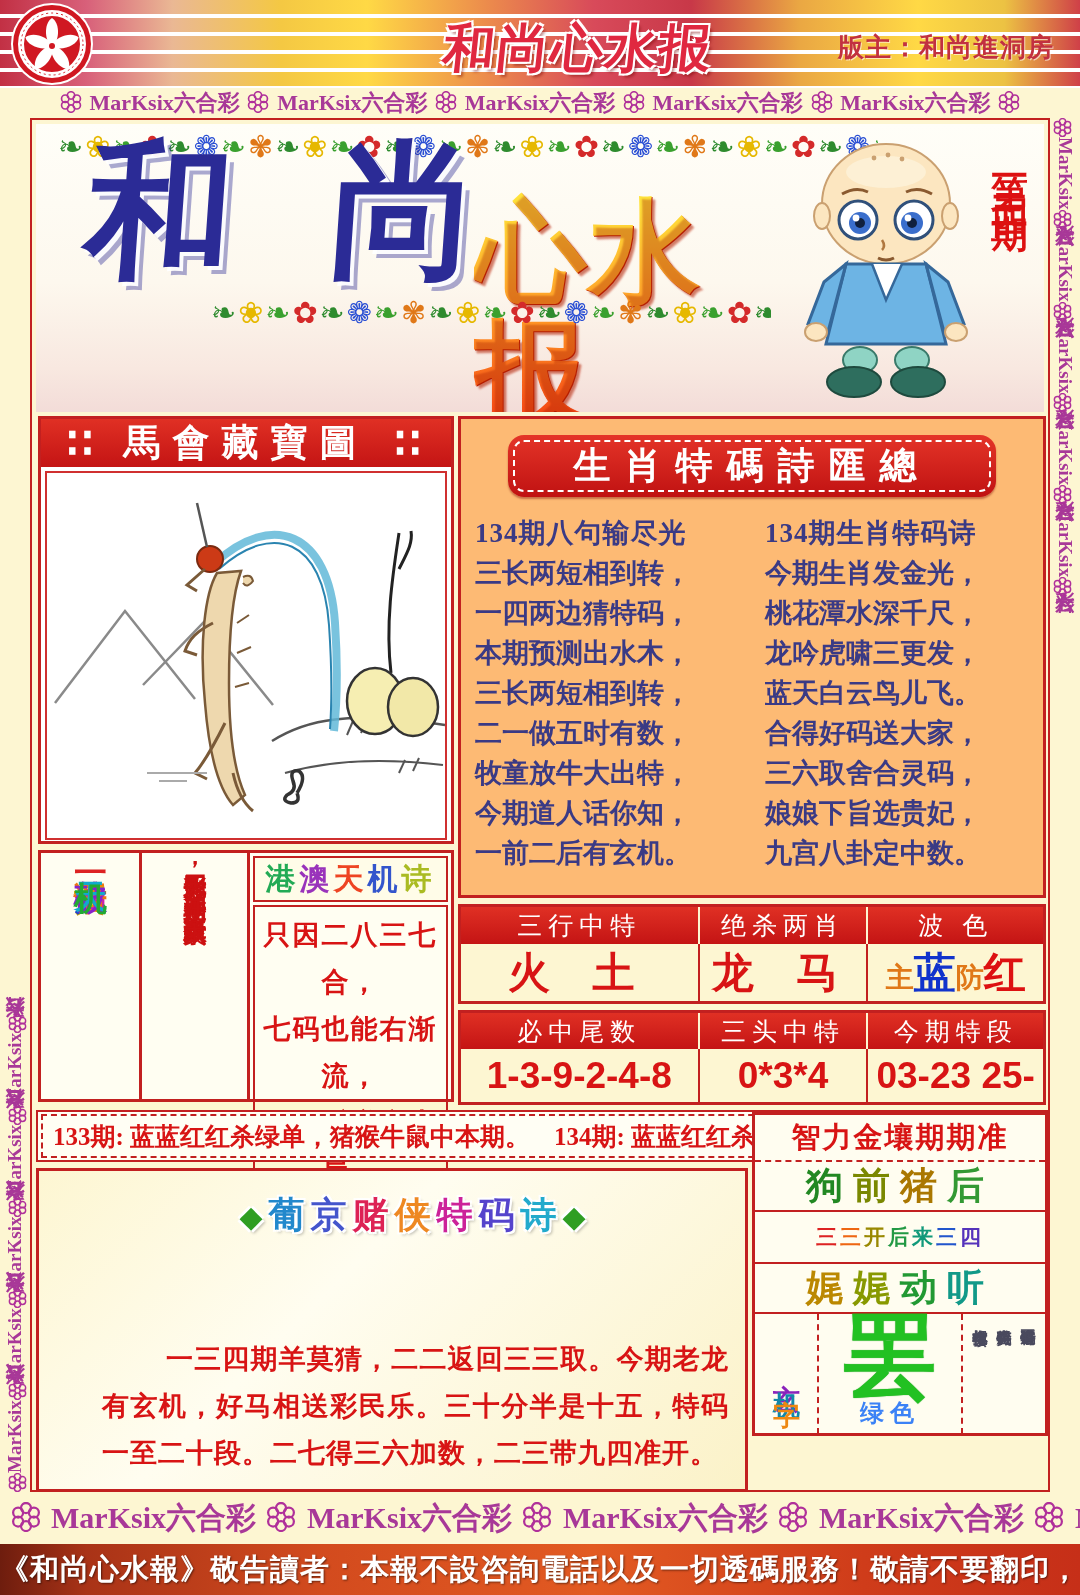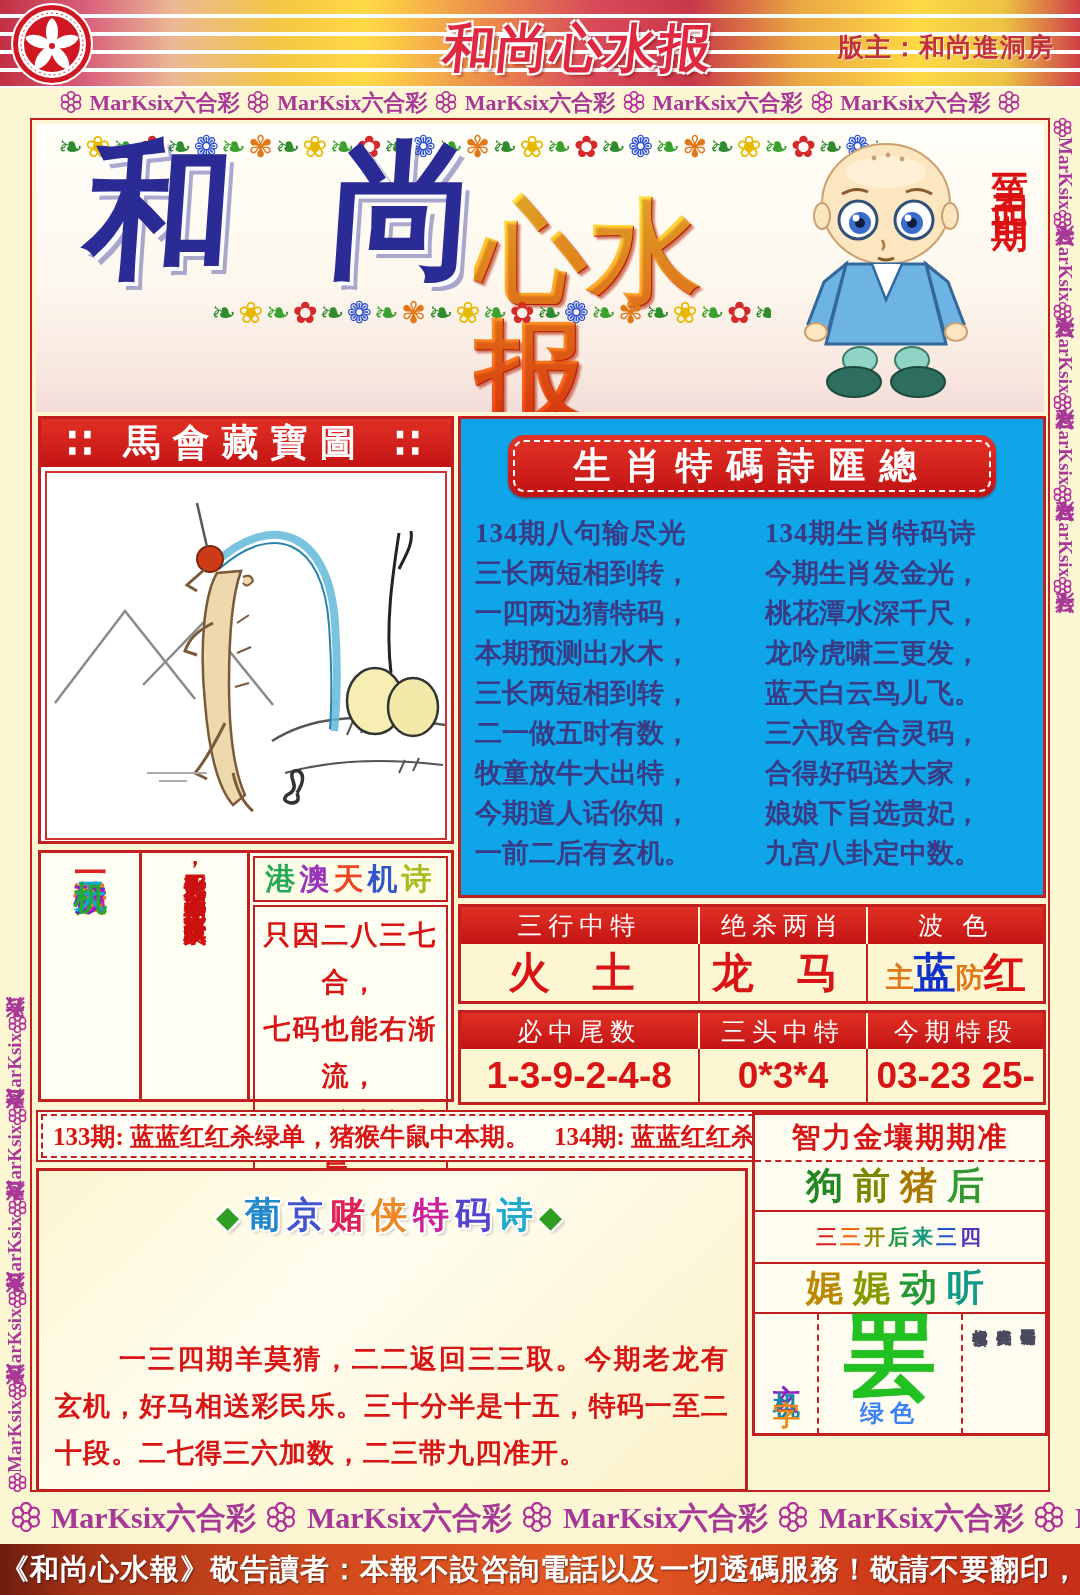--- a/index.html
+++ b/index.html
@@ -77,21 +77,21 @@
   #qicai-col .vtext{writing-mode:vertical-rl;text-orientation:upright;height:238px;
     font-family:"Liberation Serif","DejaVu Serif",serif;font-weight:bold;font-size:23px;color:#cc1111;line-height:34px;}
   #gangao-col{flex:1;display:flex;flex-direction:column;}
   #gangao-title{margin:3px 3px 0 3px;border:2px solid #c22020;text-align:center;
     font-family:"Liberation Serif","DejaVu Serif",serif;font-weight:900;font-size:30px;line-height:42px;letter-spacing:4px;background:#fffce8;}
   #gangao-body{flex:1;margin:3px;border:2px solid #c22020;padding-top:5px;
     font-family:"Liberation Serif","DejaVu Serif",serif;font-weight:900;font-size:27px;color:#d81414;
     text-align:center;line-height:47px;letter-spacing:2px;}
 
   
-  #zodiac{left:426px;top:296px;width:588px;height:482px;border:3px solid #c22020;box-sizing:border-box;background:#0ea5e9;}
+  #zodiac{left:426px;top:296px;width:588px;height:482px;border:3px solid #c22020;box-sizing:border-box;background:#fdba74;}
   #zodiac-pill{margin:16px auto 0 auto;width:488px;height:62px;background:linear-gradient(180deg,#e43428,#c01212);
     border-radius:16px;box-shadow:0 2px 2px rgba(120,0,0,.4);position:relative;}
   #zodiac-pill .dotted{position:absolute;left:5px;top:5px;right:5px;bottom:5px;border:2px dashed #fff;border-radius:11px;}
   #zodiac-pill .txt{position:relative;text-align:center;color:#fff;font-family:"Liberation Serif","DejaVu Serif",serif;
     font-weight:900;font-size:37px;line-height:62px;letter-spacing:14px;}
   #zodiac-cols{display:flex;padding:16px 14px 0 10px;align-items:flex-end;}
   .poemcol{flex:1;font-family:"Liberation Serif","DejaVu Serif",serif;font-weight:bold;font-size:27px;
     color:#3a3a85;line-height:40px;}
   .poemcol .ptitle{letter-spacing:1px;}
   .poemcol div{white-space:nowrap;}
@@ -116,21 +116,21 @@
   #table2 .th{line-height:36px;height:36px;}
   #table2 .td{font-size:37px;line-height:53px;height:53px;letter-spacing:0;font-family:"Liberation Sans","DejaVu Sans",sans-serif;font-weight:bold;}
 
   
   #results{left:4px;top:990px;width:1012px;height:52px;background:#fffef4;border:2px solid #c22020;box-sizing:border-box;display:flex;align-items:center;}
   #results .inner{flex:1;margin:3px;border:2px dashed #c22020;height:40px;display:flex;align-items:center;justify-content:space-between;
     font-family:"Liberation Serif","DejaVu Serif",serif;font-weight:900;font-size:25px;color:#d81414;padding:0 10px;}
 
   
   #pujing{left:4px;top:1048px;width:712px;height:324px;border:3px solid #c22020;box-sizing:border-box;
-    background:linear-gradient(135deg,#fdf6d2 0%,#fffdf0 40%,#fbf2c8 100%);}
+    background:linear-gradient(135deg,#fdf6d2 0%,#fffdf0 40%,#fbf2c8 100%);padding-left:47px;}
   #pujing-title{margin-top:20px;text-align:center;font-family:"Liberation Serif","DejaVu Serif",serif;
     font-weight:900;font-size:36px;letter-spacing:6px;
     text-shadow:-2px -2px 0 #fff,2px -2px 0 #fff,-2px 2px 0 #fff,2px 2px 0 #fff,3px 3px 3px rgba(0,0,0,.25);}
   #pujing-body{margin:96px 16px 0 16px;font-family:"Liberation Serif","DejaVu Serif",serif;font-weight:900;
     font-size:27px;line-height:47px;color:#d81414;text-indent:64px;text-align:justify;letter-spacing:1px;}
 
   
   #rcol{left:720px;top:992px;width:296px;height:324px;border:3px solid #c22020;box-sizing:border-box;
     background:#fffdf0;display:flex;flex-direction:column;font-family:"Liberation Serif","DejaVu Serif",serif;}
   .rrow{text-align:center;font-weight:900;box-sizing:border-box;}
@@ -508,22 +508,22 @@
           <div>牧童放牛大出特，</div>
           <div>今期道人话你知，</div>
           <div>一前二后有玄机。</div>
         </div>
         <div class="poemcol" id="poem-right">
           <div class="ptitle">134期生肖特码诗</div>
           <div>今期生肖发金光，</div>
           <div>桃花潭水深千尺，</div>
           <div>龙吟虎啸三更发，</div>
           <div>蓝天白云鸟儿飞。</div>
+          <div>合得好码送大家，</div>
           <div>三六取舍合灵码，</div>
-          <div>合得好码送大家，</div>
           <div>娘娘下旨选贵妃，</div>
           <div>九宫八卦定中数。</div>
         </div>
       </div>
     </div>
 
     <div class="abs ztable" id="table1">
       <div class="trow">
         <div class="th c1">三行中特</div>
         <div class="th c2">绝杀两肖</div>

